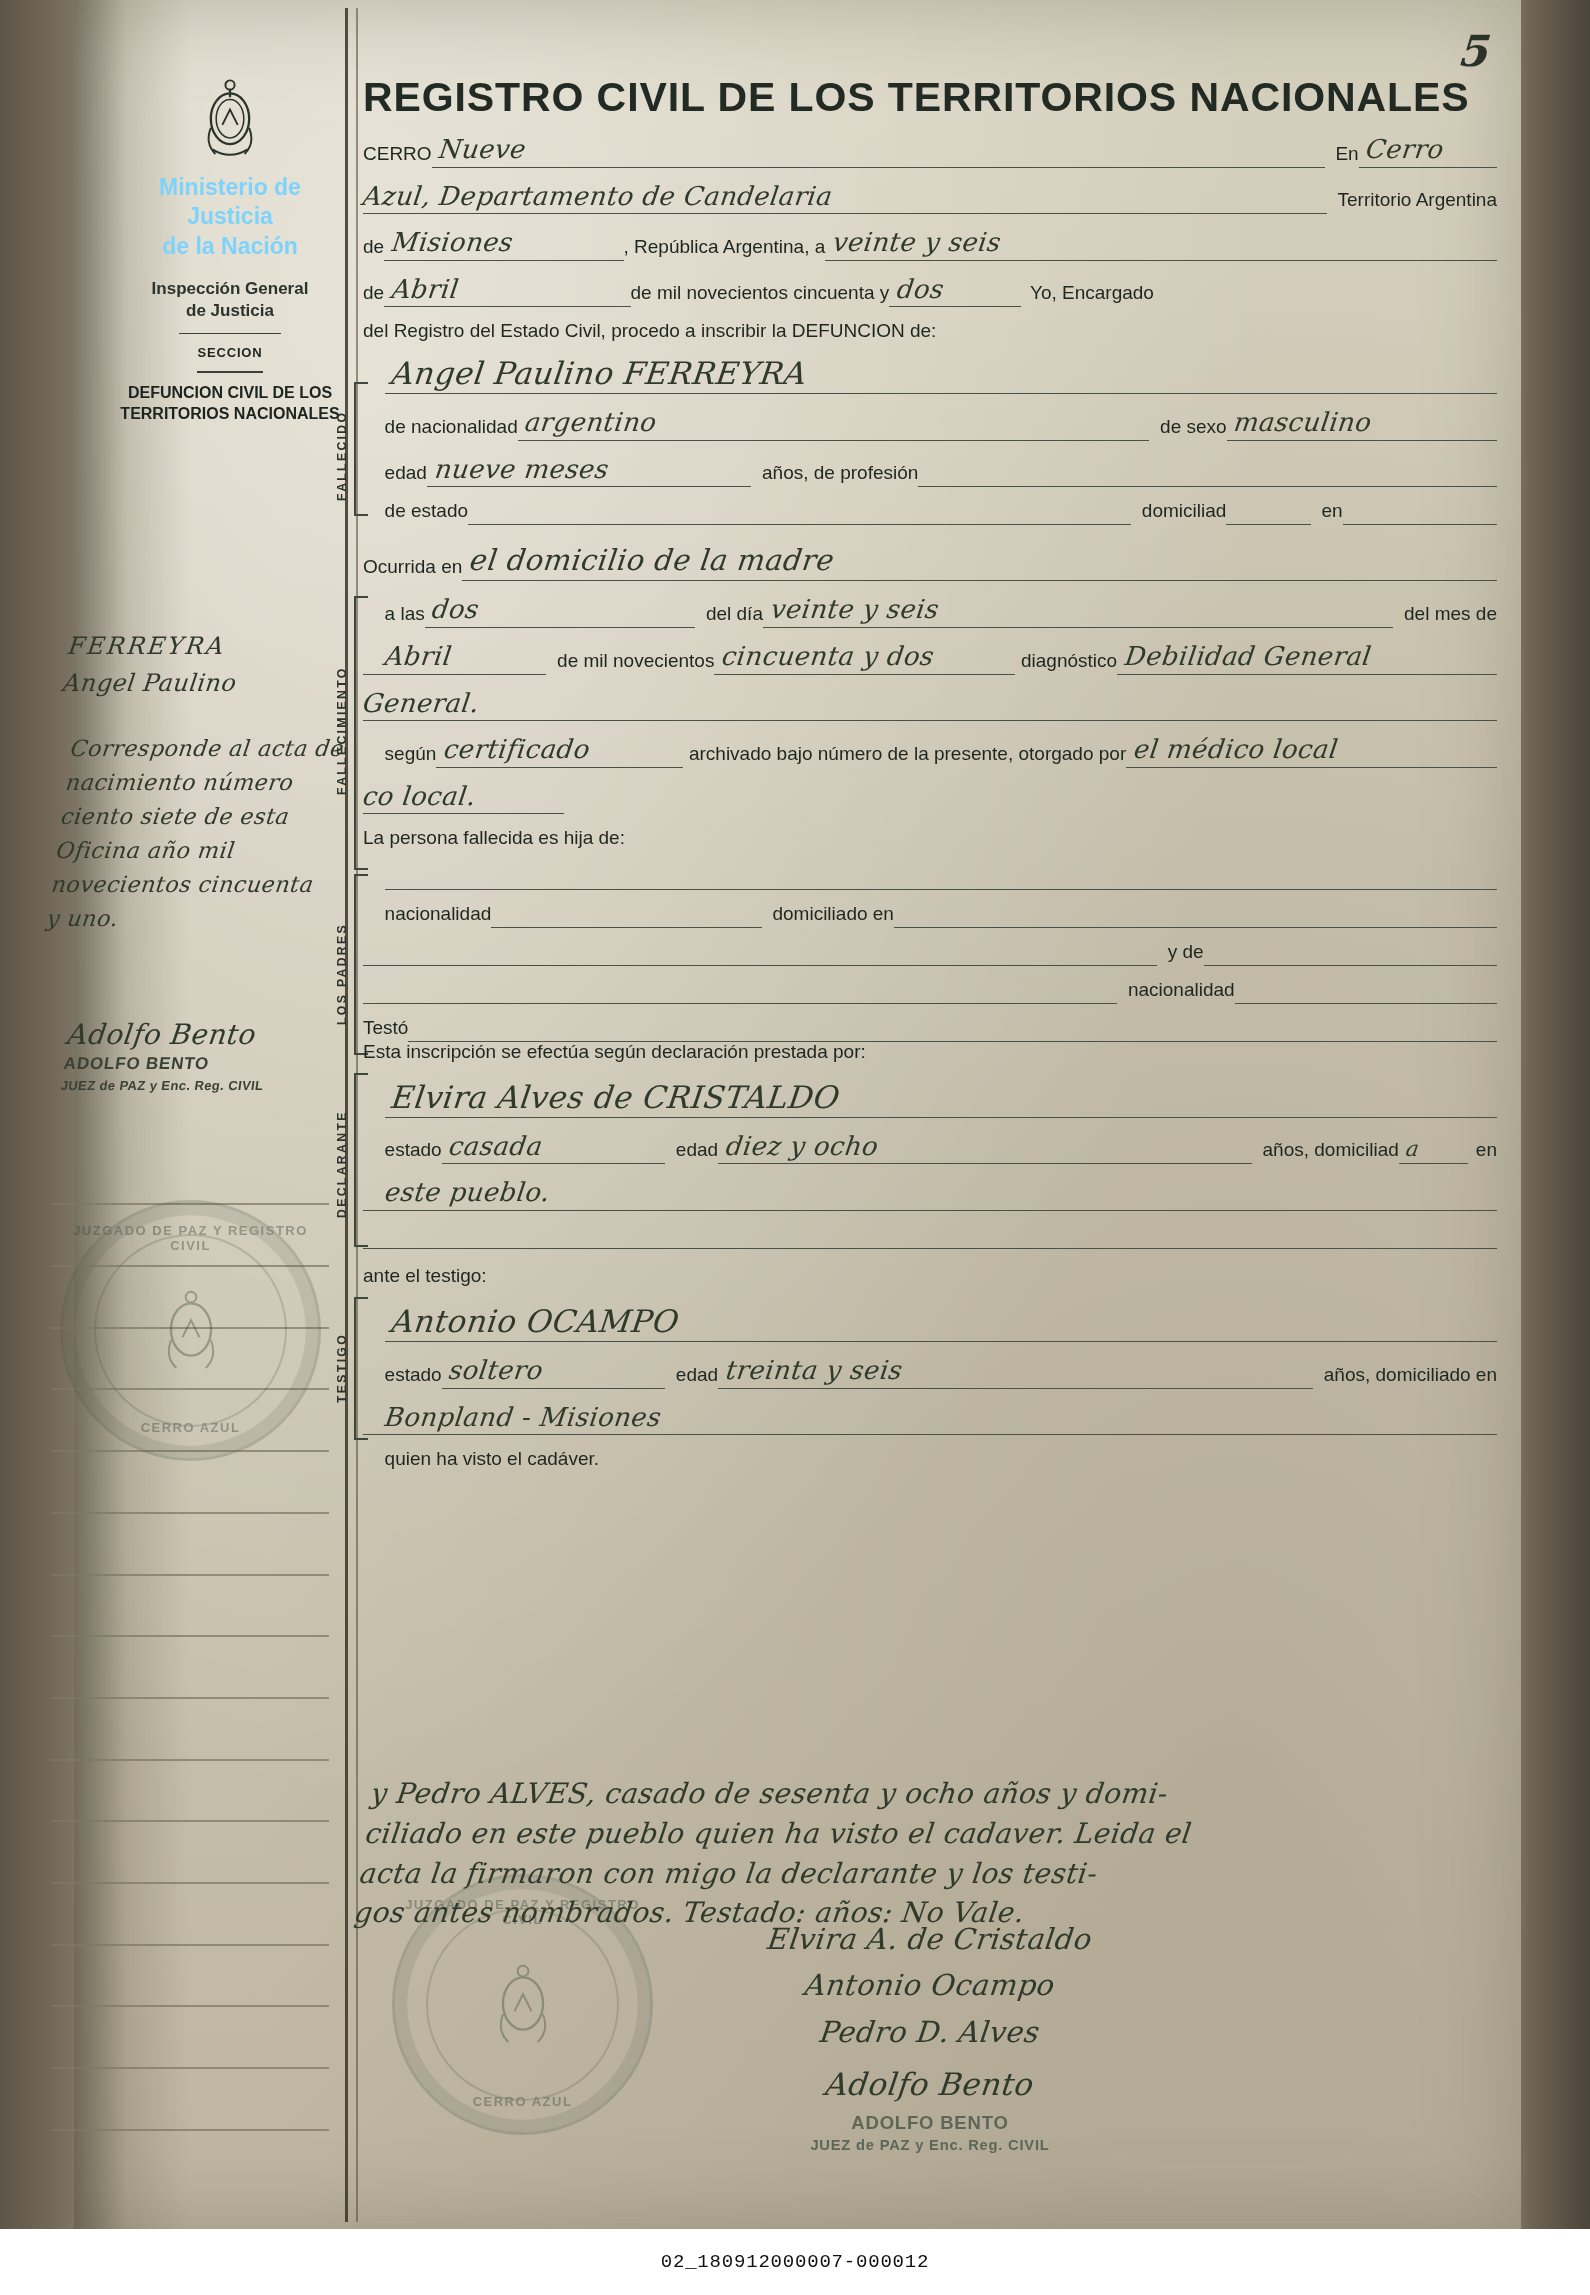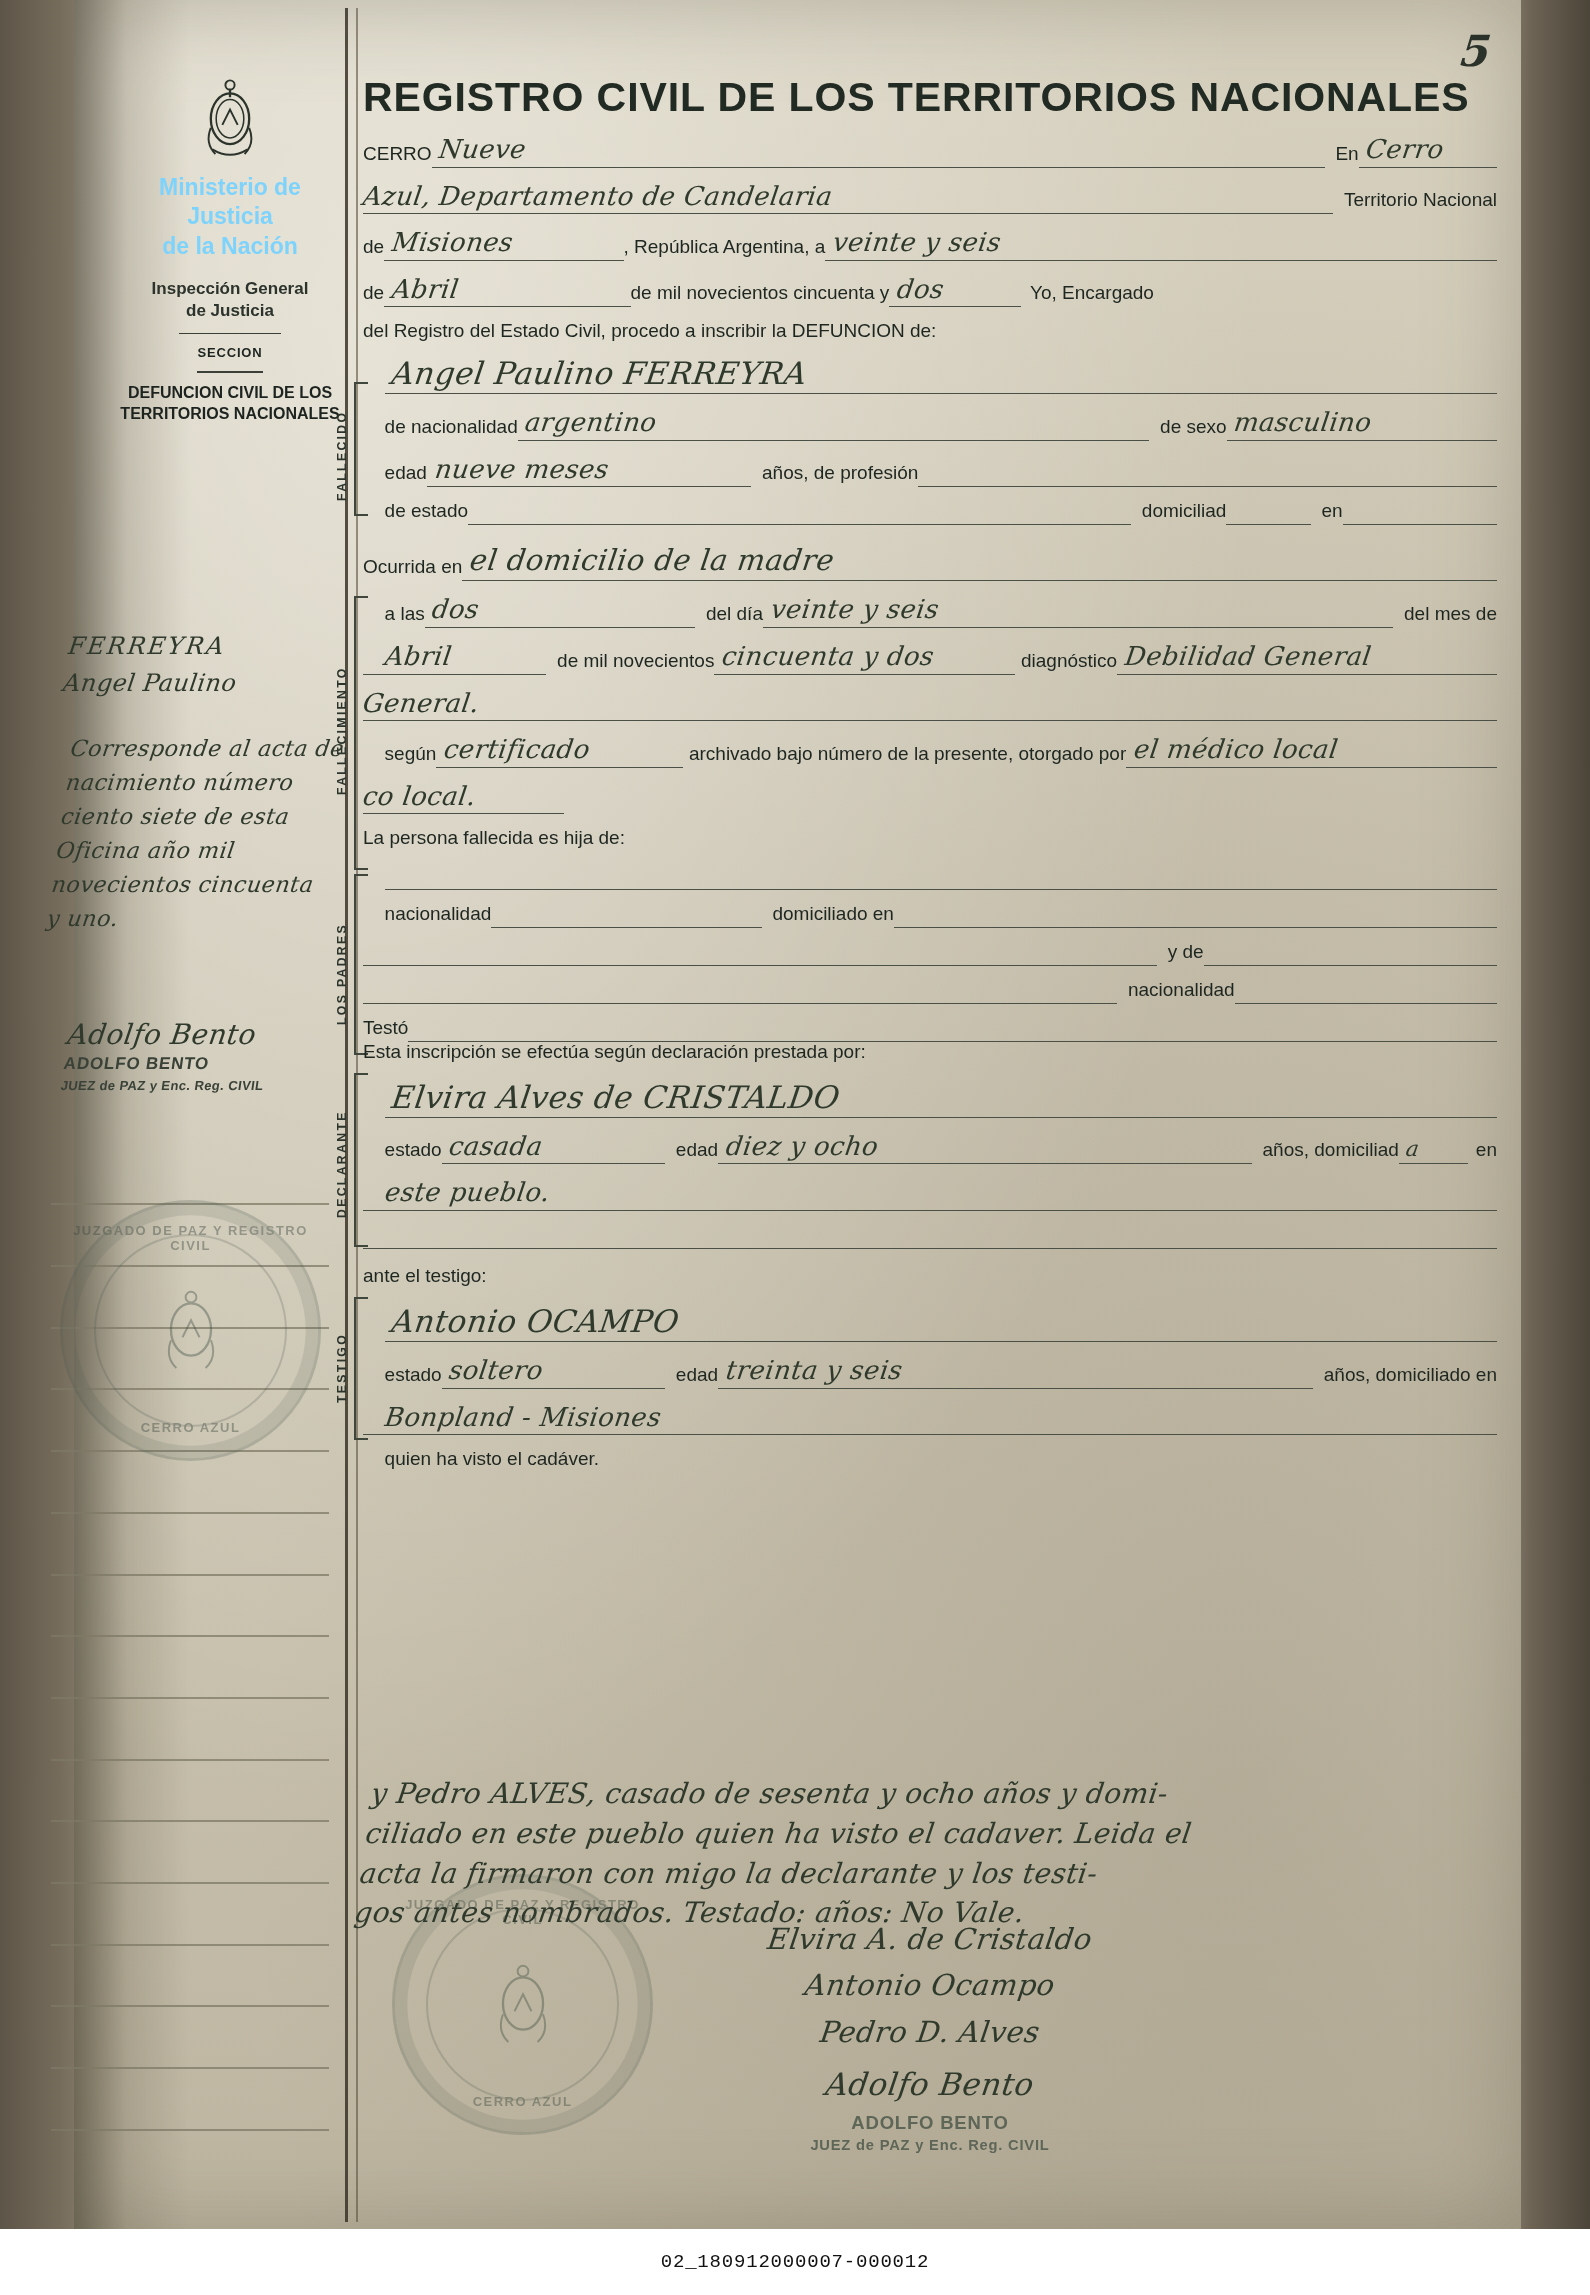--- a/index.html
+++ b/index.html
@@ -283,21 +283,21 @@
 
     <div class="line">
       <span class="lbl">CERRO</span>
       <span class="fill"><span class="hw">Nueve</span></span>
       <span class="lbl" style="padding-left:10.8px">En</span>
       <span class="fill fixed" style="width:123px"><span class="hw">Cerro</span></span>
     </div>
 
     <div class="line">
       <span class="fill" style="padding-left:0"><span class="hw">Azul, Departamento de Candelaria</span></span>
-      <span class="lbl" style="padding-left:10.8px">Territorio Nacional</span>
+      <span class="lbl" style="padding-left:10.8px">Territorio Argentina</span>
     </div>
 
     <div class="line">
       <span class="lbl">de</span>
       <span class="fill fixed" style="width:224px"><span class="hw">Misiones</span></span>
       <span class="lbl">, República Argentina, a</span>
       <span class="fill"><span class="hw">veinte y seis</span></span>
     </div>
 
     <div class="line">

